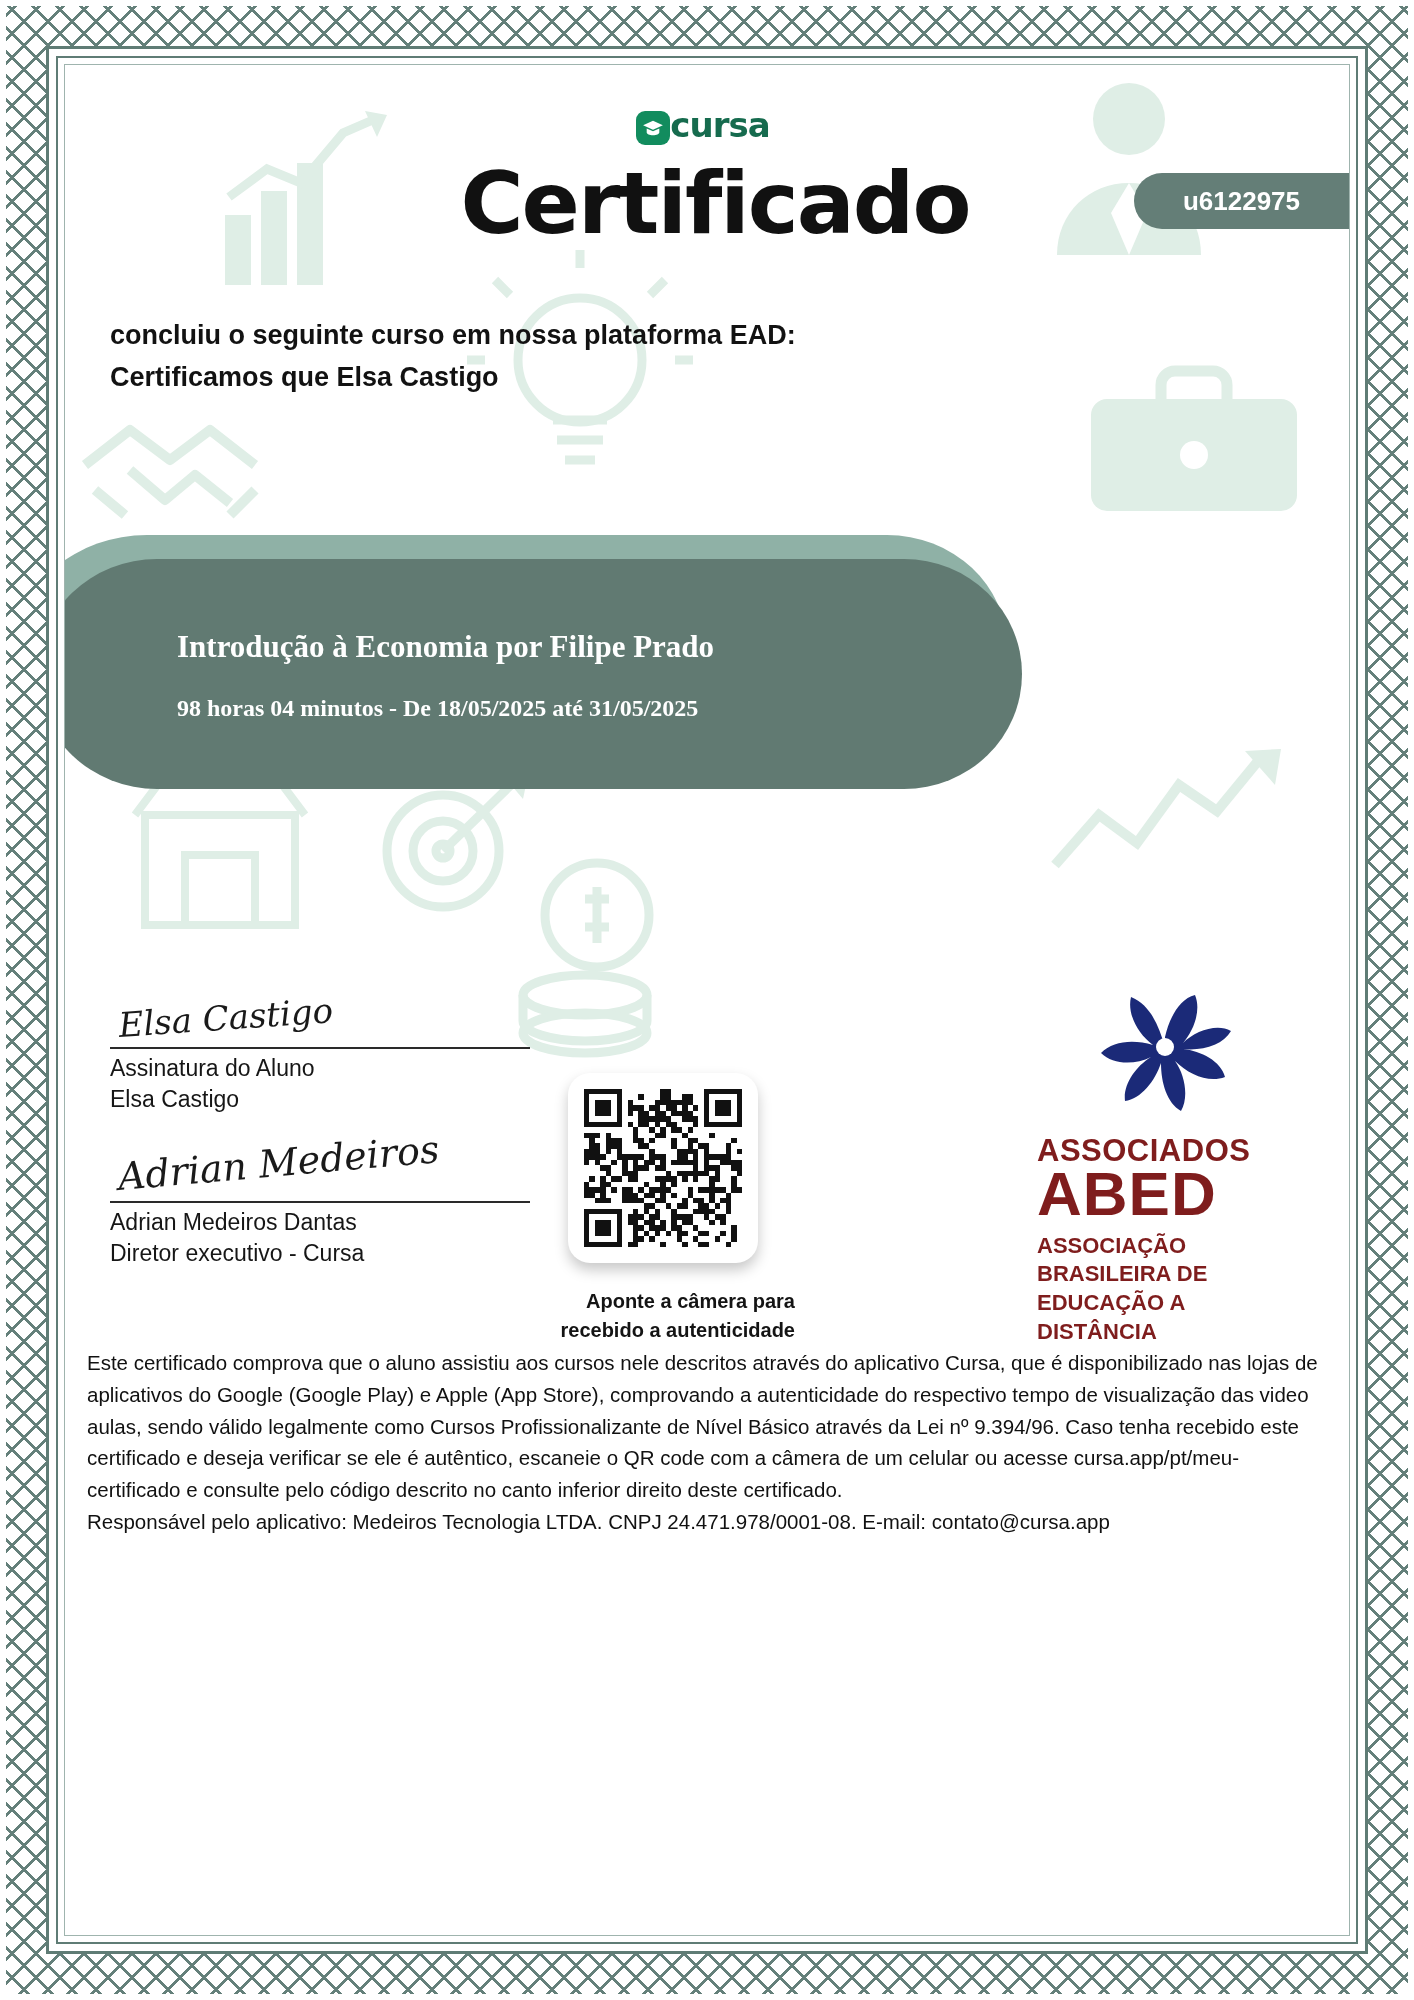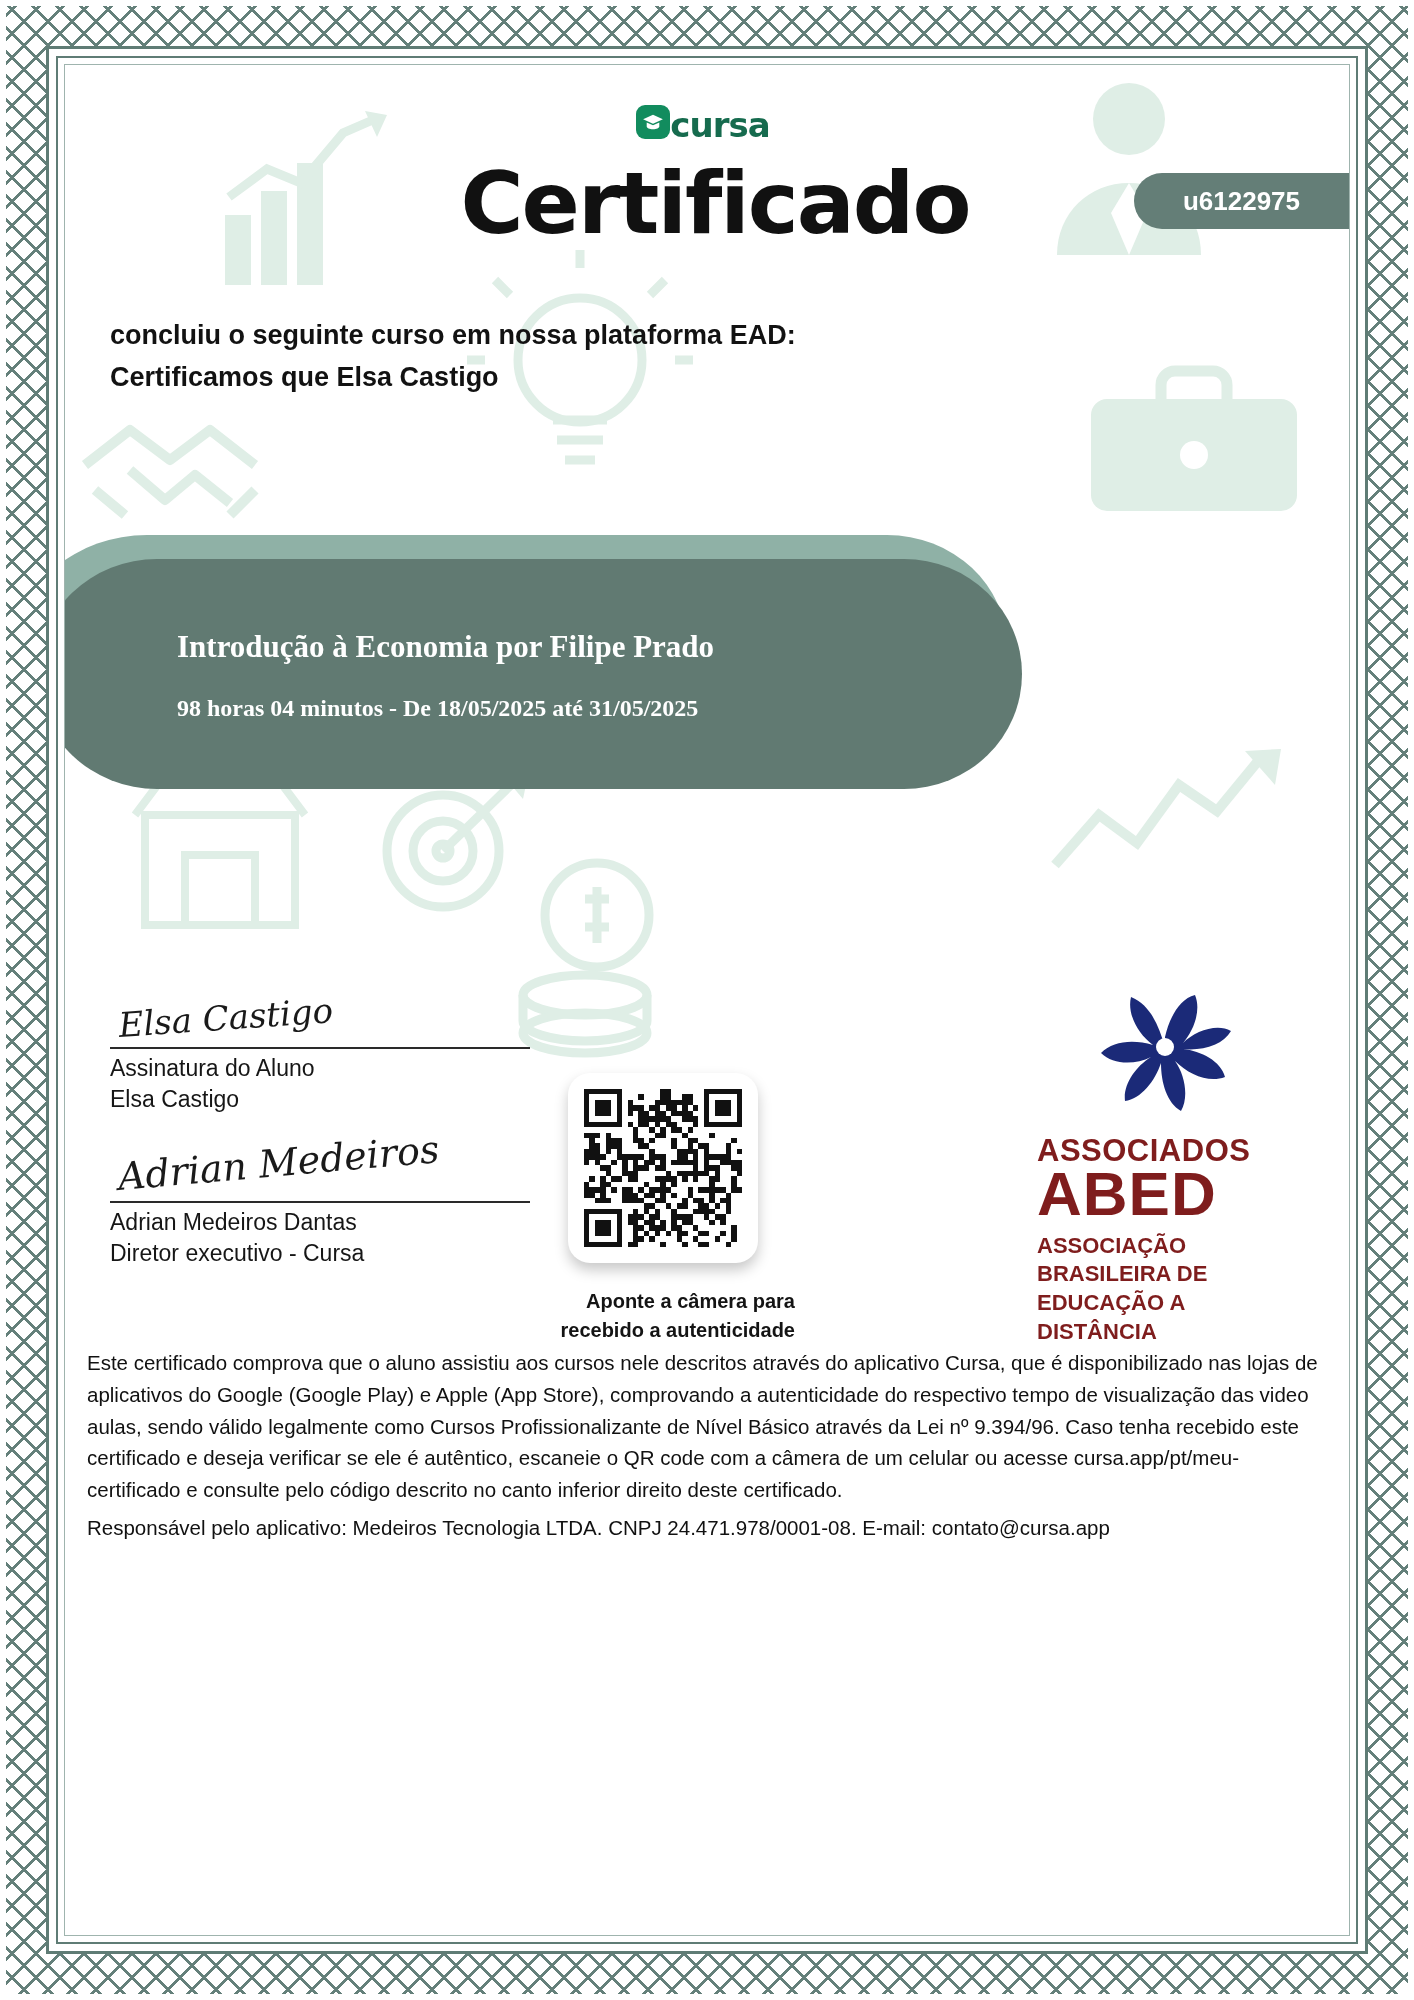--- a/index.html
+++ b/index.html
@@ -59,21 +59,21 @@
     line-height: 1;
   }
   .wm svg { display: block; }
 
   
   .logo-row {
     position: absolute;
     top: 40px; left: 0; right: 8px;
     display: flex;
     justify-content: center;
-    align-items: flex-start;
+    align-items: flex-end;
     gap: 0;
   }
   .logo-mark {
     width: 34px; height: 34px;
     background: #128c5e;
     border-radius: 9px;
     display: flex; align-items: center; justify-content: center;
   }
   .logo-word {
     font-size: 34px;
@@ -243,21 +243,21 @@
   .footer {
     position: absolute;
     left: 22px;
     right: 18px;
     top: 1282px;
     font-size: 20.5px;
     color: #111;
     line-height: 1.55;
   }
   .footer p { margin: 0; }
-  .footer .resp { margin-top: 6px; }
+  .footer .resp { margin-top: 0; }
 </style>
 </head>
 <body>
 
 <div class="cert-outer"></div>
 <div class="frame-a"></div>
 <div class="frame-b"></div>
 
 <div class="frame-c">
 

